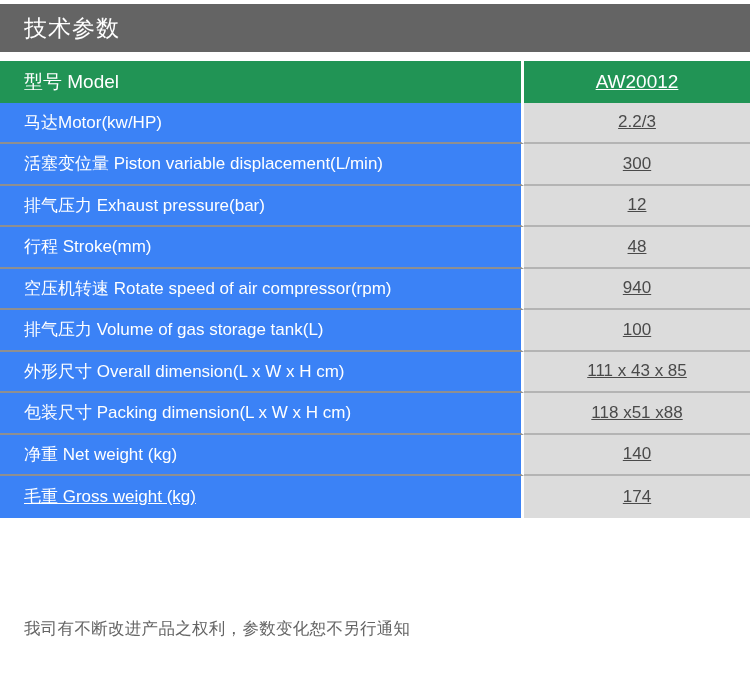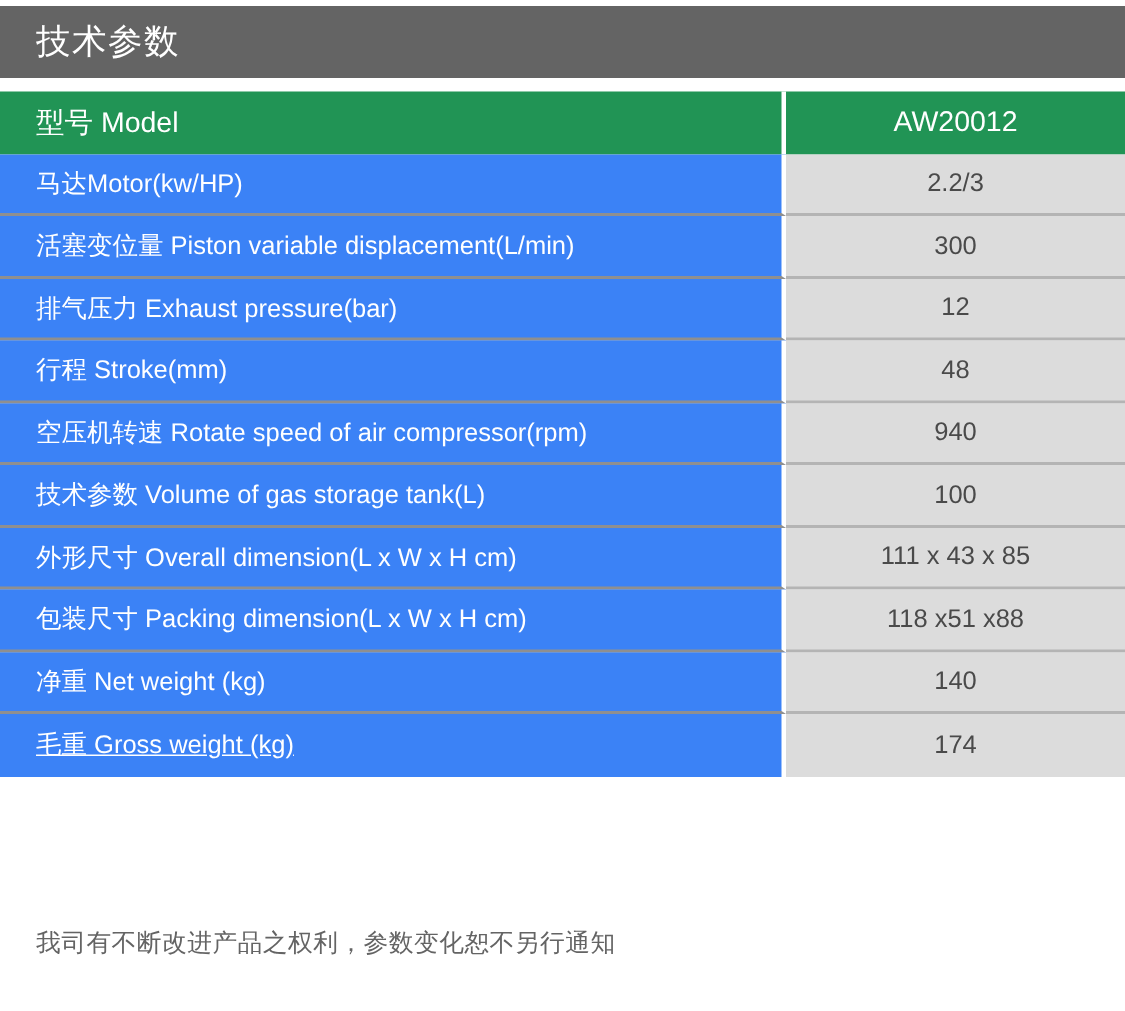--- a/index.html
+++ b/index.html
@@ -78,20 +78,21 @@
   
   td.value-cell {
     width: 226px;
     background: #dcdcdc;
     color: #4a4a4a;
     font-size: 17px;
     text-align: center;
     border-bottom: 2px solid #b4b4b4;
     white-space: nowrap;
     overflow: hidden;
+    text-decoration: underline;
   }
 
   
   tr.header-row td.label-cell {
     background: #219455;
     color: #ffffff;
     font-size: 19px;
     border-bottom: none;
   }
   tr.header-row td.value-cell {
@@ -154,21 +155,21 @@
         <td class="label-cell">行程 Stroke(mm)</td>
         <td class="value-cell">48</td>
       </tr>
 
       <tr>
         <td class="label-cell">空压机转速 Rotate speed of air compressor(rpm)</td>
         <td class="value-cell">940</td>
       </tr>
 
       <tr>
-        <td class="label-cell">技术参数 Volume of gas storage tank(L)</td>
+        <td class="label-cell">排气压力 Volume of gas storage tank(L)</td>
         <td class="value-cell">100</td>
       </tr>
 
       <tr>
         <td class="label-cell">外形尺寸 Overall dimension(L x W x H cm)</td>
         <td class="value-cell">111 x 43 x 85</td>
       </tr>
 
       <tr>
         <td class="label-cell">包装尺寸 Packing dimension(L x W x H cm)</td>

